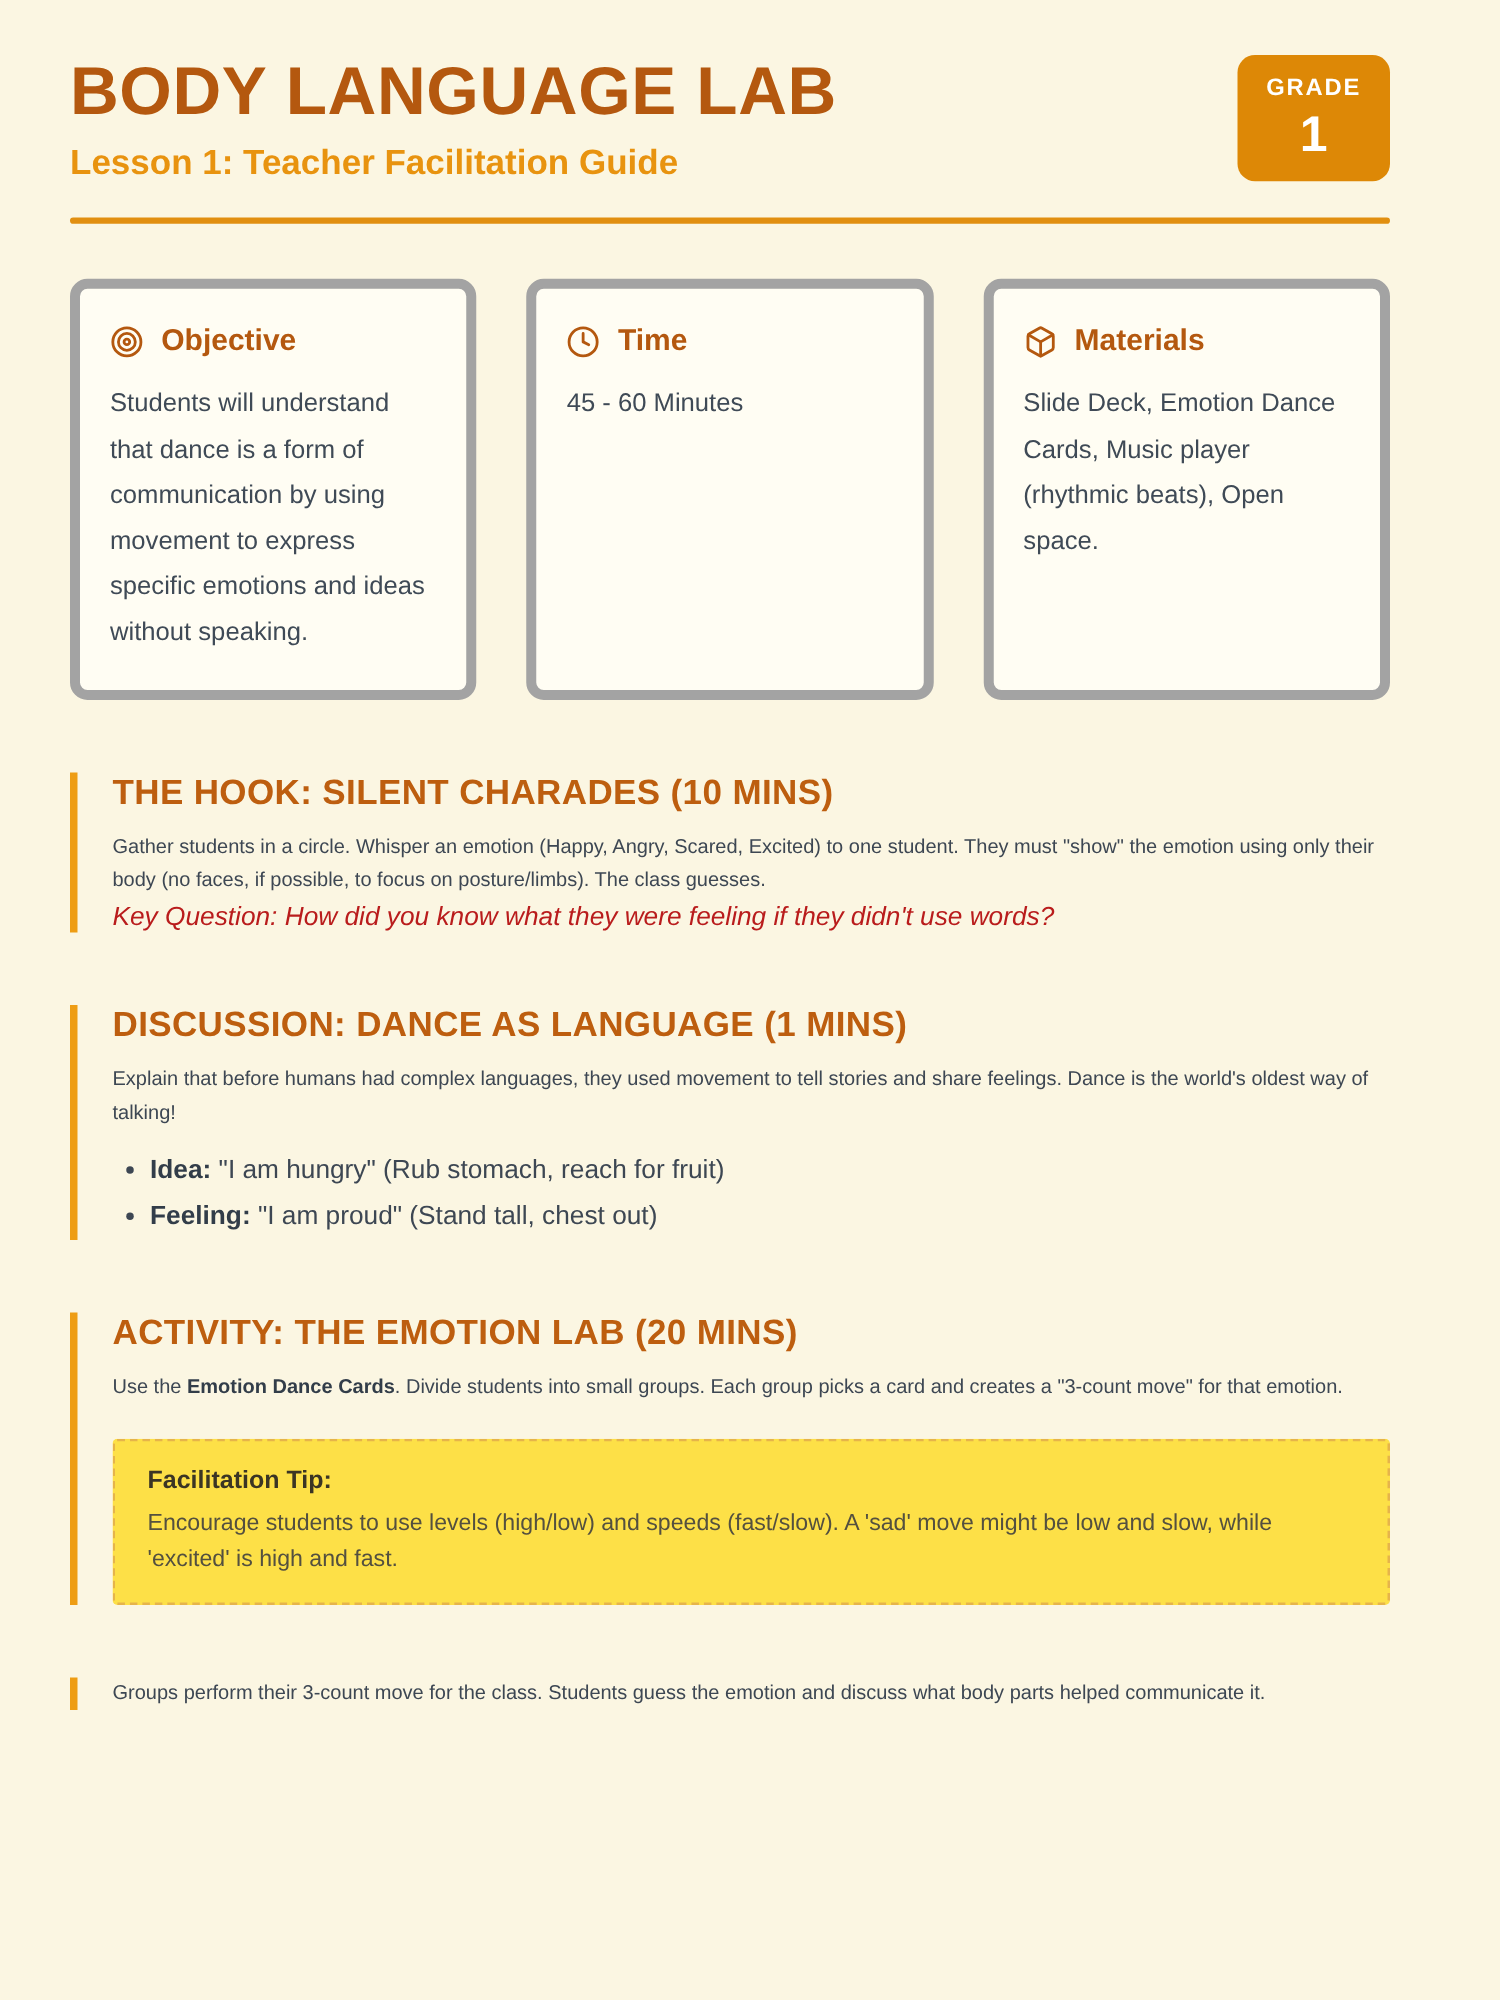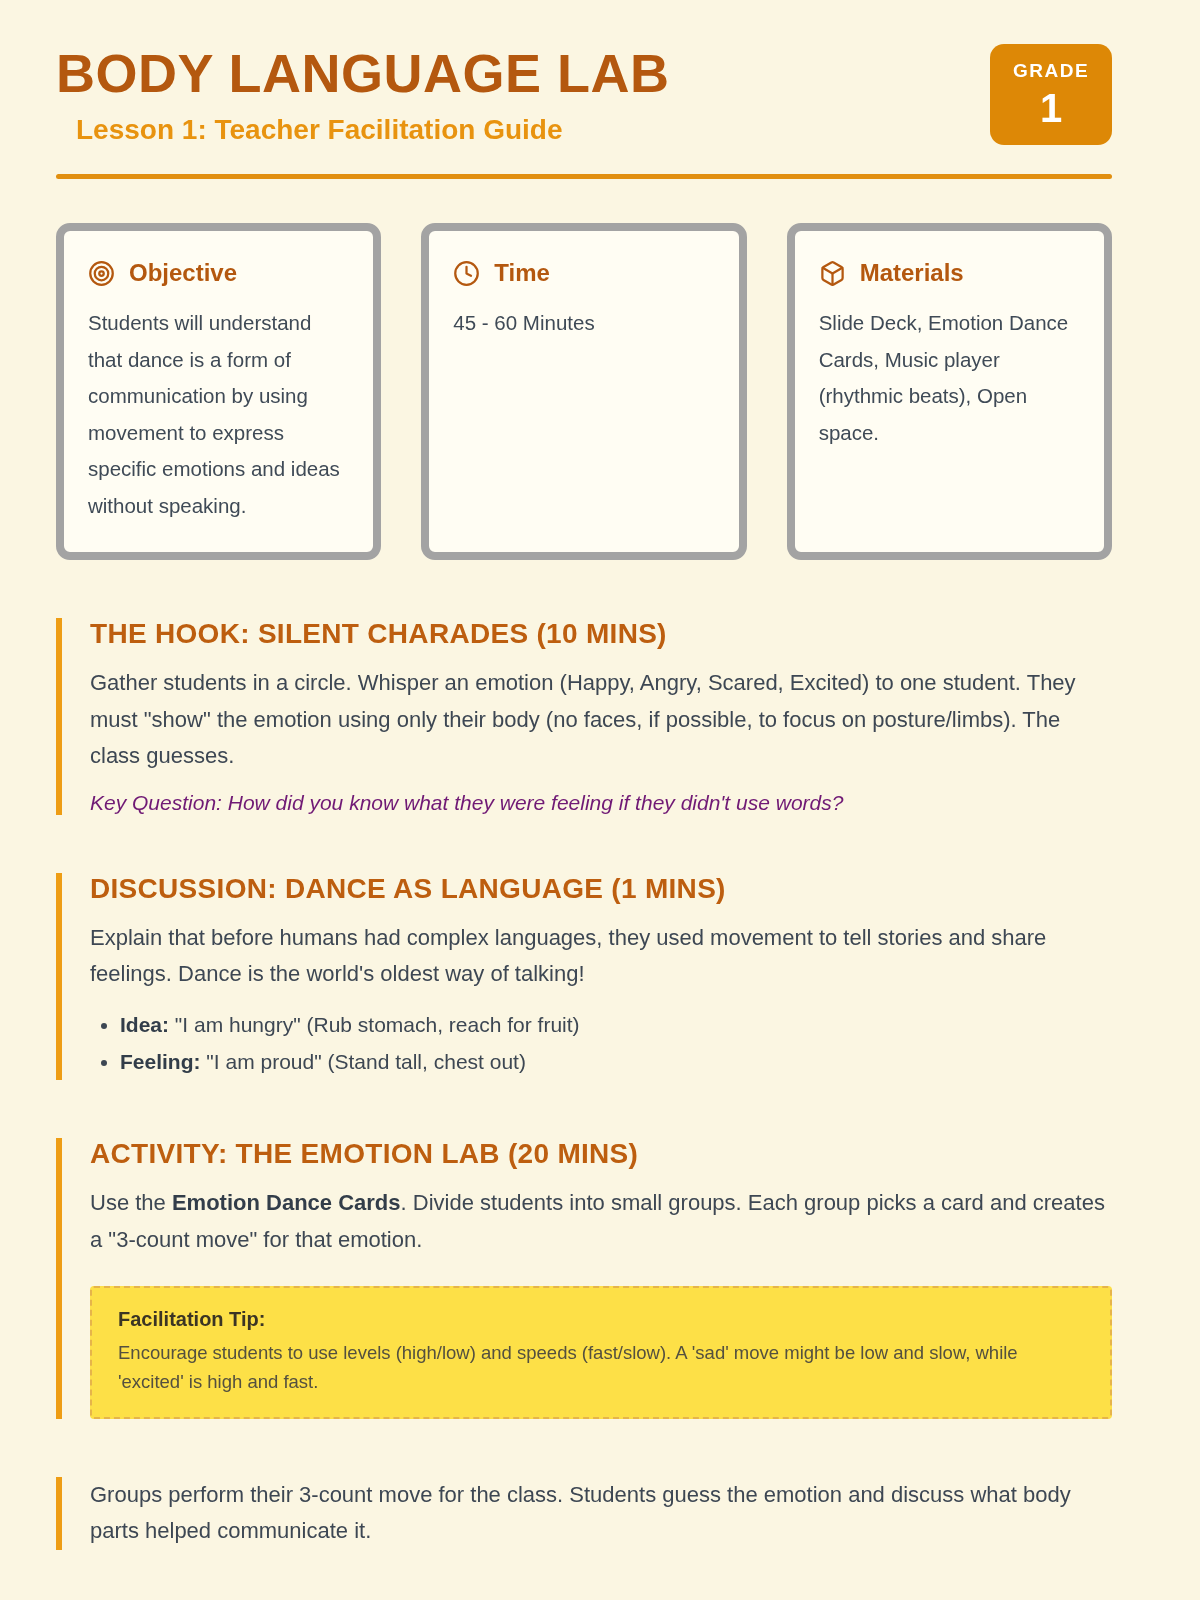--- a/index.html
+++ b/index.html
@@ -20,21 +20,20 @@
     font-weight: 900;
     letter-spacing: 0.5px;
     color: #b4580f;
     line-height: 1.08;
   }
   .page-subtitle {
     font-size: 28px;
     font-weight: 700;
     color: #e8930f;
     margin-top: 12px;
-    margin-left: 20px;
   }
   .grade-badge {
     background: #dd8806;
     color: #ffffff;
     border-radius: 14px;
     padding: 16px 22px 14px 22px;
     min-width: 122px;
     text-align: center;
     display: flex;
     flex-direction: column;
@@ -71,22 +70,22 @@
     border-left: 6px solid #ee9d14;
     padding-left: 28px;
     margin-top: 58px;
   }
   .section-heading {
     font-size: 28px;
     font-weight: 800;
     letter-spacing: 0.3px;
     color: #bd5e0f;
   }
-  .section-body { font-size: 22px; line-height: 1.66; margin-top: 15px; color: #3d4753; }
-  .key-question { font-size: 21px; font-style: italic; color: #701a75; margin-top: 16px; }
+  .section-body { font-size: 16px; line-height: 1.66; margin-top: 15px; color: #3d4753; }
+  .key-question { font-size: 21px; font-style: italic; color: #b91c1c; margin-top: 4px; }
 
   .bullet-list { margin-top: 14px; padding-left: 30px; }
   .bullet-list li { font-size: 21px; line-height: 1.75; color: #3d4753; }
   .bullet-list li strong { color: #323d49; }
 
   .tip-box {
     margin-top: 28px;
     background: #fde047;
     border: 2px dashed #e6b44a;
     border-radius: 4px;

